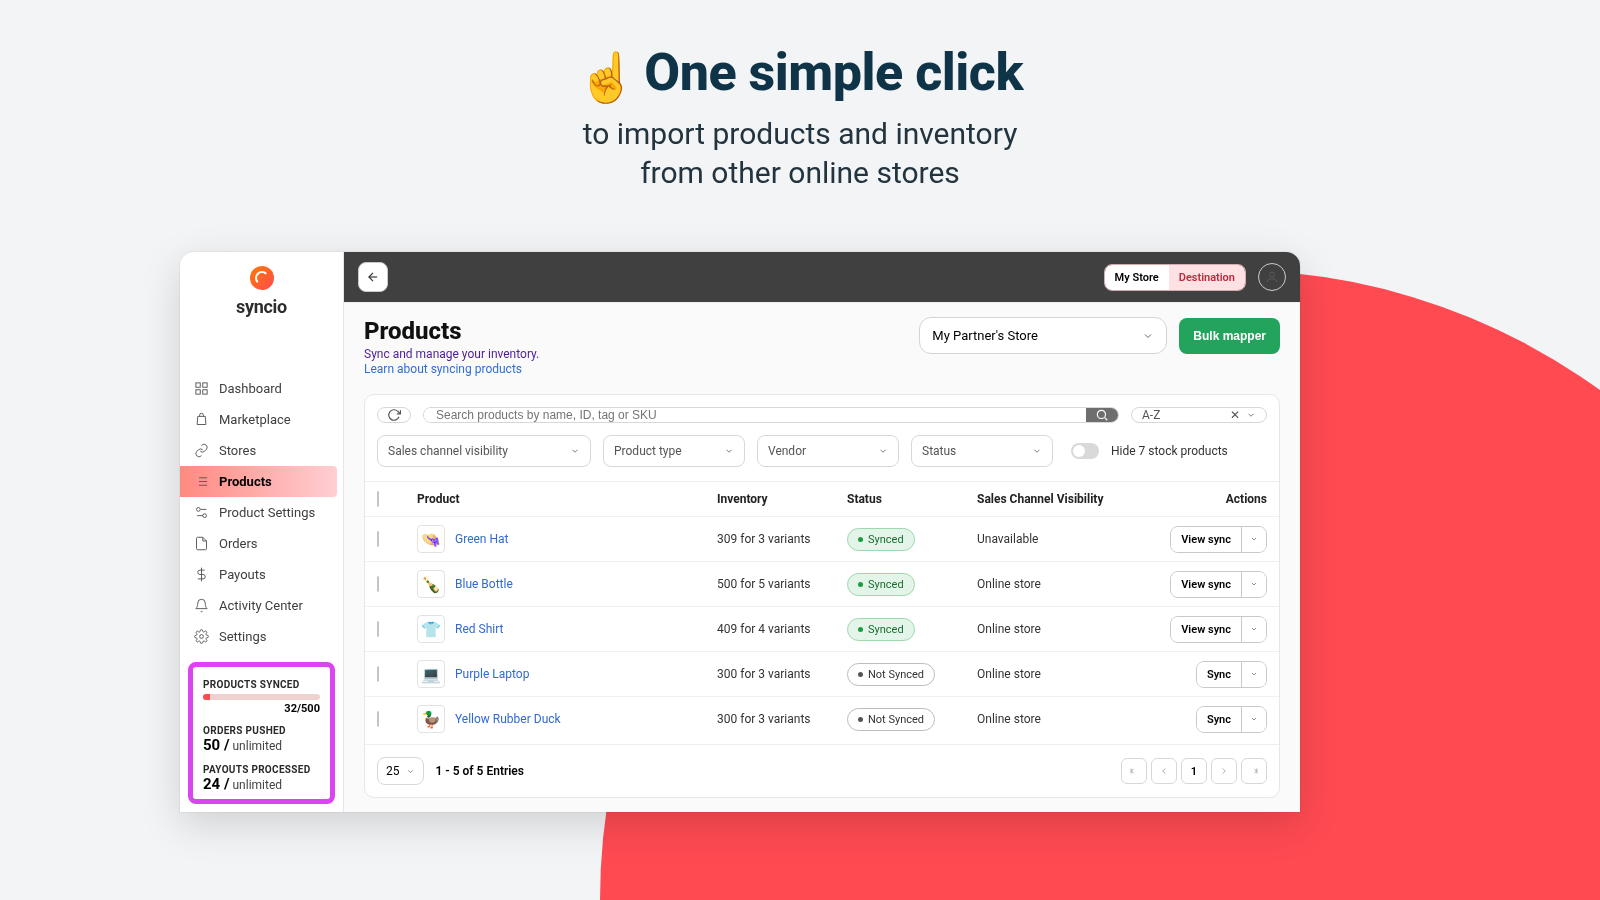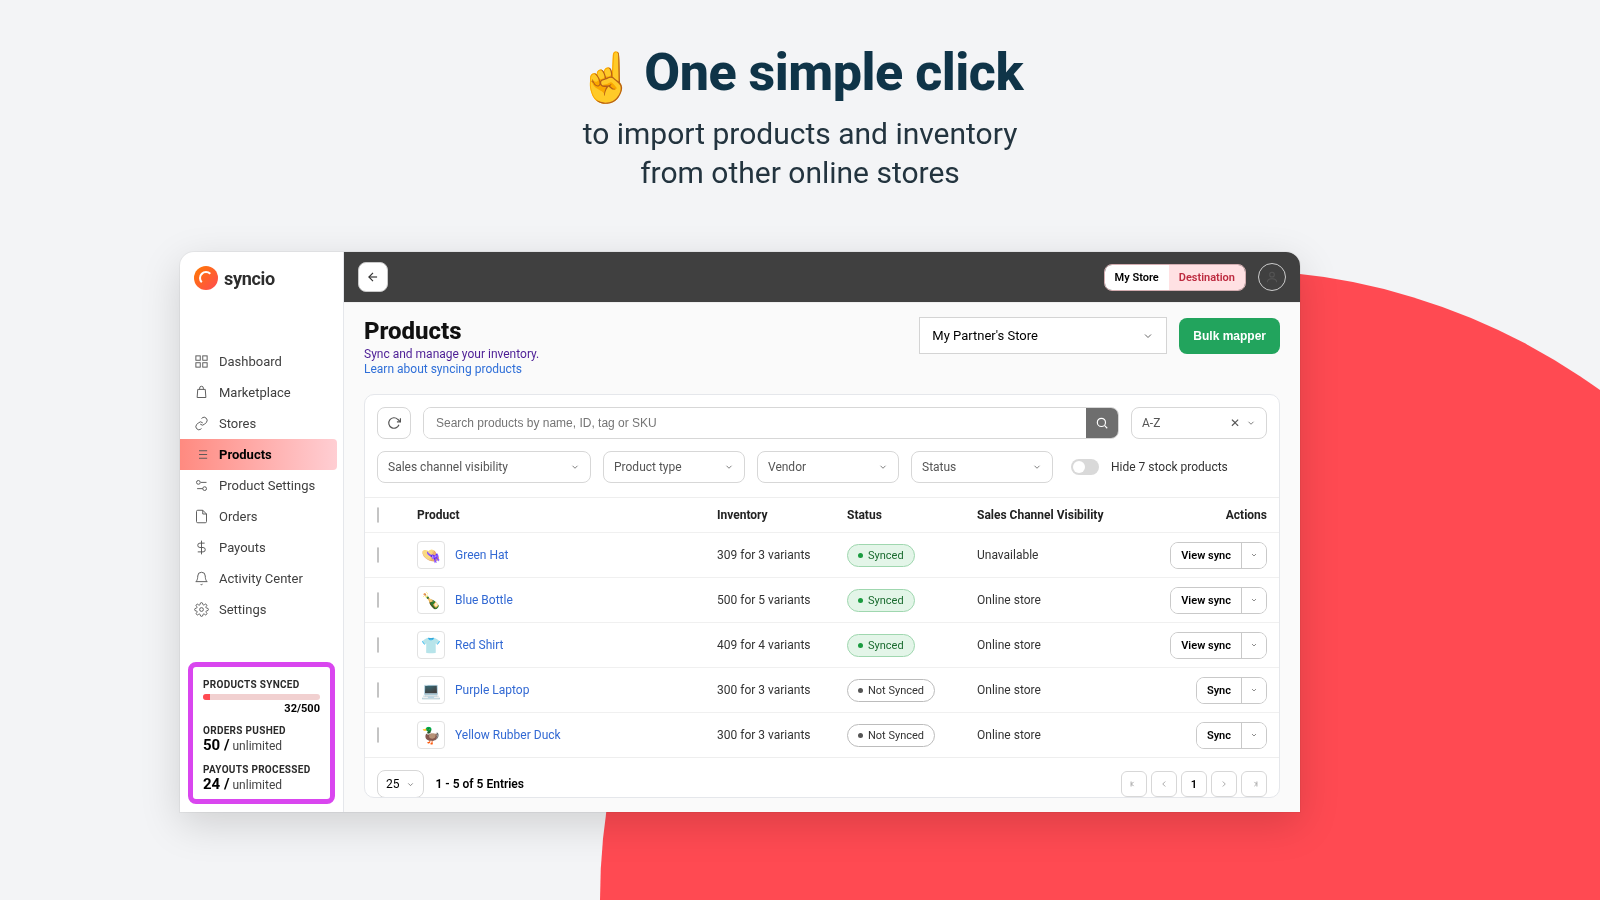--- a/index.html
+++ b/index.html
@@ -12,21 +12,21 @@
 .hero-sub { font-size: 30px; color: #23343f; margin-top: 8px; line-height: 1.3; font-weight: 400;}
 
 
 .big-circle { position: absolute; right: -260px; bottom: -630px; width: 1260px; height: 1260px; border-radius: 50%; background: #ff4a52; z-index: 0; }
 
 
 .app { position: absolute; left: 180px; top: 252px; width: 1120px; height: 560px; background: #fff; border-radius: 14px 14px 0 0; box-shadow: 0 12px 40px rgba(0,0,0,0.15), 0 0 0 1px rgba(0,0,0,0.04); display: flex; z-index: 1; overflow: hidden; }
 
 
 .sidebar { width: 170px; border-right: 1px solid #e5e7eb; display: flex; flex-direction: column; }
-.logo { display: flex; align-items: center; gap: 6px; padding: 14px 14px; }
+.logo { display: flex; align-items: center; gap: 6px; padding: 14px 14px; flex-direction: column; }
 .logo-mark { width: 24px; height: 24px; background: linear-gradient(135deg,#ff7a00,#ff4a52); border-radius: 50%; position: relative; }
 .logo-mark::after{content:"";position:absolute;inset:5px;border:2px solid #fff;border-radius:50%;border-right-color:transparent;border-bottom-color:transparent;}
 .logo-text { font-weight: 700; font-size: 18px; color: #2d2d2d; letter-spacing: -0.3px; }
 .nav { margin-top: 42px; display: flex; flex-direction: column; }
 .nav-item { display: flex; align-items: center; gap: 10px; padding: 8px 14px; font-size: 13px; color: #3f3f3f; cursor: pointer; }
 .nav-item.active { background: linear-gradient(90deg, #ff8a80 0%, #ffced3 100%); font-weight: 700; color: #000; border-radius: 0 4px 4px 0; margin-right: 6px;}
 .nav-icon { width: 15px; height: 15px; display: inline-flex; align-items: center; justify-content: center; color:#555;}
 .nav-icon svg{width:15px;height:15px;stroke:currentColor;fill:none;stroke-width:1.5;}
 
 
@@ -49,34 +49,34 @@
 .pill.active { background: #ffe1e3; color: #bd2a3f; }
 .avatar { width: 28px; height: 28px; border-radius: 50%; border: 1px solid #ccc; margin-left: 12px; display: inline-flex; align-items:center; justify-content:center; color:#555; cursor:pointer; }
 .avatar svg{width:14px;height:14px;stroke:currentColor;fill:none;stroke-width:1.8;}
 
 .page { padding: 14px 20px; display: flex; flex-direction: column; flex: 1; overflow: hidden; }
 .page-head { display: flex; align-items: flex-start; }
 .page-title { font-size: 24px; font-weight: 800; color: #111; }
 .page-sub { font-size: 12px; color: #4c1d95; margin-top: 2px; }
 .page-link { color: #2f6fd8; font-size: 12px; cursor: pointer; display: block; margin-top: 1px; }
 .head-right { margin-left: auto; display: flex; gap: 12px; align-items: center; }
-.store-select { width: 248px; border: 1px solid #d4d4d4; border-radius: 0; padding: 10px 12px; font-size: 13px; background: #fff; display: flex; align-items: center; cursor: pointer; }
+.store-select { width: 248px; border: 1px solid #d4d4d4; border-radius: 12px; padding: 10px 12px; font-size: 13px; background: #fff; display: flex; align-items: center; cursor: pointer; }
 .store-select svg{width:12px;height:12px;stroke:#666;fill:none;stroke-width:2;margin-left:auto;}
 .bulk-btn { background: #22a45d; color: #fff; border: none; border-radius: 8px; padding: 11px 14px; font-size: 12px; font-weight: 600; cursor: pointer; }
 
 
 .filterbox { margin-top: 18px; border: 1px solid #e5e7eb; border-radius: 10px; background: #fff; display: flex; flex-direction: column; flex: 1; overflow: hidden; }
 .frow1 { display: flex; gap: 12px; padding: 12px 12px 0 12px; align-items: stretch; }
 .refresh { width: 34px; border: 1px solid #d7d7d7; border-radius: 8px; display: inline-flex; align-items: center; justify-content: center; cursor: pointer; background: #fff; }
 .refresh svg{width:14px;height:14px;stroke:#555;fill:none;stroke-width:2;}
 .searchwrap { flex: 1; display: flex; border: 1px solid #d7d7d7; border-radius: 8px; overflow: hidden; }
 .searchwrap input { flex: 1; border: none; padding: 0 12px; font-size: 12px; outline: none; background: #fff; }
 .searchbtn { width: 32px; background: #6e6e6e; display: inline-flex; align-items: center; justify-content: center; color: #fff; cursor: pointer; }
 .searchbtn svg{width:14px;height:14px;stroke:currentColor;fill:none;stroke-width:2;}
-.sortsel { width: 136px; border: 1px solid #d7d7d7; border-radius: 8px; display: flex; align-items: center; padding: 8px 10px; font-size: 12px; background: #fff; cursor: pointer; color:#555; }
+.sortsel { width: 136px; border: 1px solid #d7d7d7; border-radius: 8px; display: flex; align-items: center; padding: 0 10px; font-size: 12px; background: #fff; cursor: pointer; color:#555; }
 .sortsel .x{margin-left:auto; margin-right:6px;}
 .sortsel svg{width:10px;height:10px;stroke:#666;fill:none;stroke-width:2;}
 
 .frow2 { display: flex; gap: 12px; padding: 12px 12px 14px 12px; align-items: center; }
 .fsel { border: 1px solid #d7d7d7; border-radius: 8px; padding: 8px 10px; font-size: 12px; background: #fff; display: flex; align-items: center; gap: 8px; color:#555; cursor:pointer; }
 .fsel svg{width:10px;height:10px;stroke:#666;fill:none;stroke-width:2;margin-left:auto;}
 .fsel.w1{width:214px;} .fsel.w2{width:142px;} .fsel.w3{width:142px;} .fsel.w4{width:142px;}
 .toggle { width: 28px; height: 16px; background: #d9d9d9; border-radius: 8px; position: relative; cursor: pointer; margin-left: 6px; }
 .toggle::after{content:"";position:absolute;left:2px;top:2px;width:12px;height:12px;background:#fff;border-radius:50%;}
 .toglabel { font-size: 12px; color: #333; }

